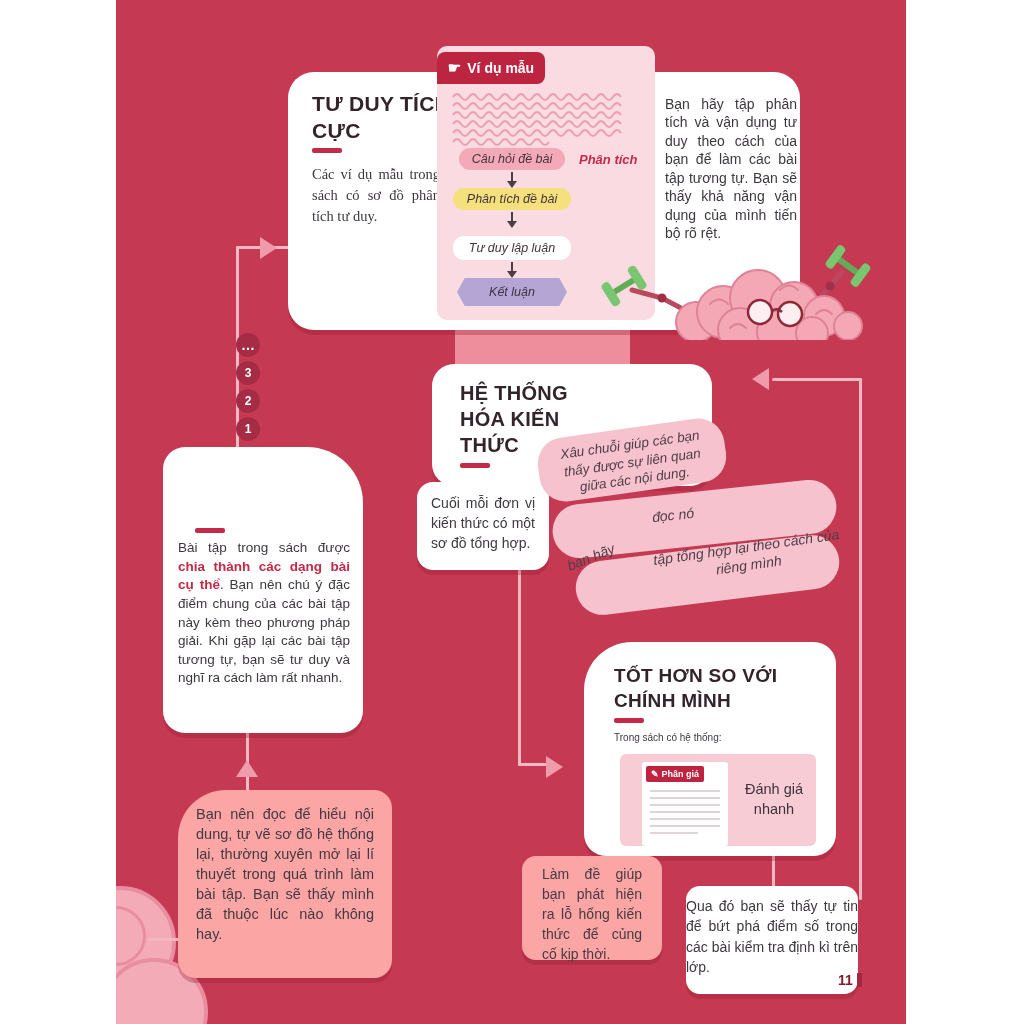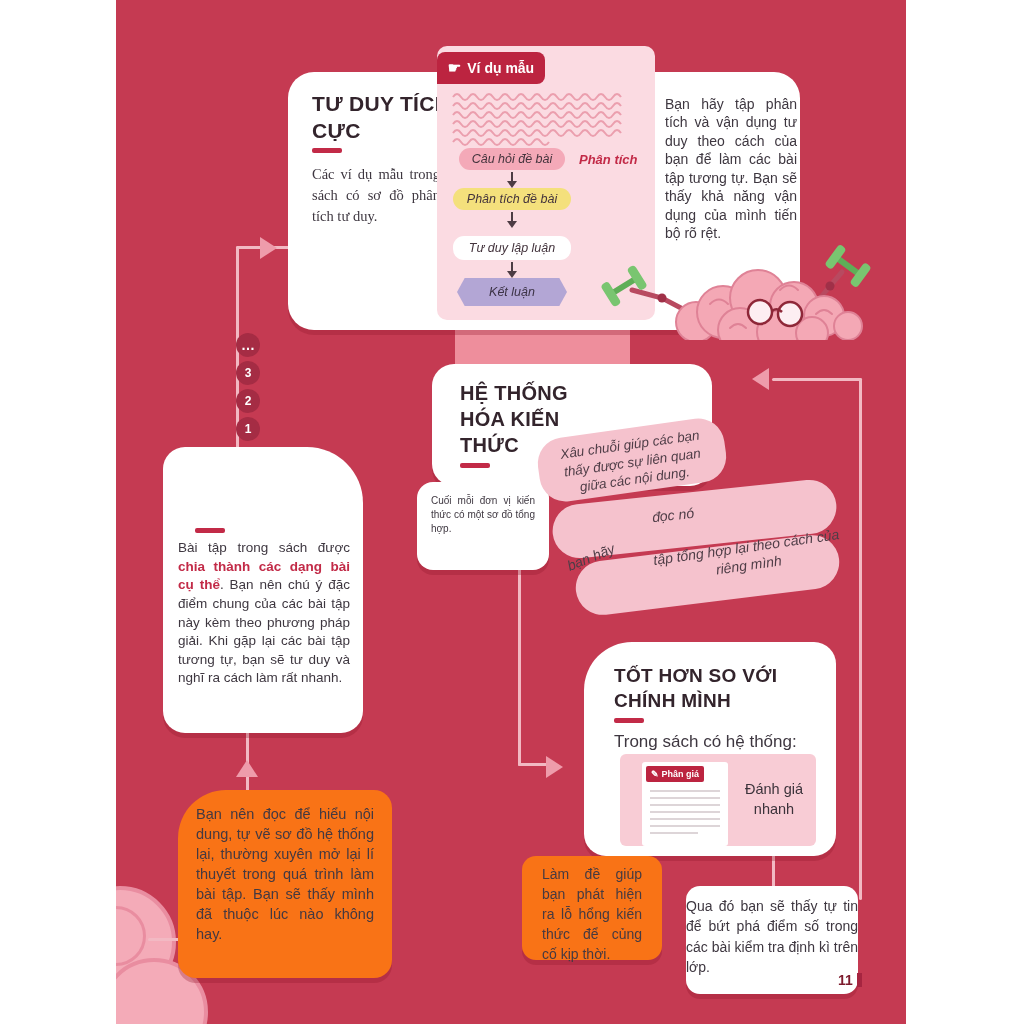--- a/index.html
+++ b/index.html
@@ -1,21 +1,21 @@
 <!DOCTYPE html>
 <html><head>
 <meta charset="utf-8">
 <style>
   * { margin:0; padding:0; box-sizing:border-box; }
   body { font-family:"Liberation Sans", sans-serif; background:#ffffff; }
   .canvas { position:relative; width:1024px; height:1024px; background:#ffffff; overflow:hidden; }
   .red-page { position:absolute; left:116px; top:0; width:790px; height:1024px; background:#c53a52; overflow:hidden; }
   .z1{z-index:1}.z2{z-index:2}.z3{z-index:3}.z4{z-index:4}.z5{z-index:5}
   .card { position:absolute; background:#fff; box-shadow:0 5px 0 rgba(146,24,44,.30); }
-  .pinkcard { position:absolute; background:#f97316; box-shadow:0 5px 0 rgba(146,24,44,.30); }
+  .pinkcard { position:absolute; background:#fca5a5; box-shadow:0 5px 0 rgba(146,24,44,.30); }
   .line { position:absolute; background:#f2b9c3; border-radius:2px; }
   .tri { position:absolute; width:0; height:0; }
   .tri-right { border-top:11px solid transparent; border-bottom:11px solid transparent; border-left:17px solid #ee9cab; }
   .tri-left  { border-top:11px solid transparent; border-bottom:11px solid transparent; border-right:17px solid #ee9cab; }
   .tri-up    { border-left:11px solid transparent; border-right:11px solid transparent; border-bottom:17px solid #ee9cab; }
   .h1 { position:absolute; font-weight:700; color:#33242c; line-height:1.3; letter-spacing:.3px; }
   .bar { position:absolute; width:30px; height:5px; background:#c22a47; border-radius:2px; }
   .body-text { position:absolute; color:#3e3740; text-align:justify; }
   .hl { color:#c22a47; font-weight:700; }
   .step { position:absolute; width:24px; height:24px; border-radius:50%; background:#a52c44; color:#fff; font-weight:700; font-size:12px; display:flex; align-items:center; justify-content:center; }
@@ -143,39 +143,39 @@
     </g>
     <path d="M192,81 q5,-4 10,1" fill="none" stroke="#8e2738" stroke-width="2.5"></path>
   </svg>
 
   <div class="card z3" style="left:432px;top:364px;width:280px;height:122px;border-radius:22px;">
     <div class="h1" style="left:28px;top:16px;width:120px;font-size:20px;">HỆ THỐNG HÓA KIẾN THỨC</div>
     <div class="bar" style="left:28px;top:99px;"></div>
   </div>
 
   <div class="card z3" style="left:417px;top:482px;width:132px;height:88px;border-radius:16px;padding:12px 14px;">
-    <div class="body-text" style="position:static;font-size:10px;line-height:1.42;">Cuối mỗi đơn vị kiến thức có một sơ đồ tổng hợp.</div>
+    <div class="body-text" style="position:static;font-size:14px;line-height:1.42;">Cuối mỗi đơn vị kiến thức có một sơ đồ tổng hợp.</div>
   </div>
 
   <div class="ribbon z4" style="left:538px;top:428px;width:188px;height:64px;border-radius:26px;transform:rotate(-8deg);padding:8px 14px;text-align:center;color:#4f3d47;font-style:italic;font-size:13.5px;line-height:1.3;">Xâu chuỗi giúp các bạn thấy được sự liên quan giữa các nội dung.</div>
   <div class="ribbon z4" style="left:552px;top:492px;width:285px;height:54px;border-radius:27px;transform:rotate(-6deg);"></div>
   <div class="ribbon z4" style="left:575px;top:548px;width:265px;height:54px;border-radius:27px;transform:rotate(-7deg);"></div>
   <div class="ribbon-text z4" style="left:652px;top:506px;font-size:14px;transform:rotate(-6deg);">đọc nó</div>
   <div class="ribbon-text z4" style="left:566px;top:548px;font-size:14px;transform:rotate(-22deg);">bạn hãy</div>
   <div class="ribbon-text z4" style="left:650px;top:538px;width:195px;font-size:14px;text-align:center;transform:rotate(-8deg);">tập tổng hợp lại theo cách của riêng mình</div>
 
   <div class="card z3" style="left:163px;top:447px;width:200px;height:286px;border-radius:22px 56px 22px 22px;">
     <div class="bar" style="left:32px;top:81px;"></div>
     <p class="body-text" style="left:15px;top:92px;width:172px;font-size:13.5px;line-height:1.38;"><span>Bài tập trong sách được </span><span class="hl">chia thành các dạng bài cụ thể</span><span>. Bạn nên chú ý đặc điểm chung của các bài tập này kèm theo phương pháp giải. Khi gặp lại các bài tập tương tự, bạn sẽ tư duy và nghĩ ra cách làm rất nhanh.</span></p>
   </div>
 
   <div class="card z3" style="left:584px;top:642px;width:252px;height:214px;border-radius:48px 22px 22px 22px;">
     <div class="h1" style="left:30px;top:22px;width:210px;font-size:19px;">TỐT HƠN SO VỚI CHÍNH MÌNH</div>
     <div class="bar" style="left:30px;top:76px;"></div>
-    <div class="body-text" style="left:30px;top:90px;width:200px;font-size:17px;text-align:left;">Trong sách có hệ thống:</div>
+    <div class="body-text" style="left:30px;top:90px;width:200px;font-size:10px;text-align:left;">Trong sách có hệ thống:</div>
     <div class="eval-box">
       <div class="doc">
         <div class="doc-tab">
           <span>✎</span>
           <span>Phân giá</span>
         </div>
         <div class="doc-line" style="top:28px;"></div>
         <div class="doc-line" style="top:35px;"></div>
         <div class="doc-line" style="top:42px;"></div>
         <div class="doc-line" style="top:49px;"></div>

